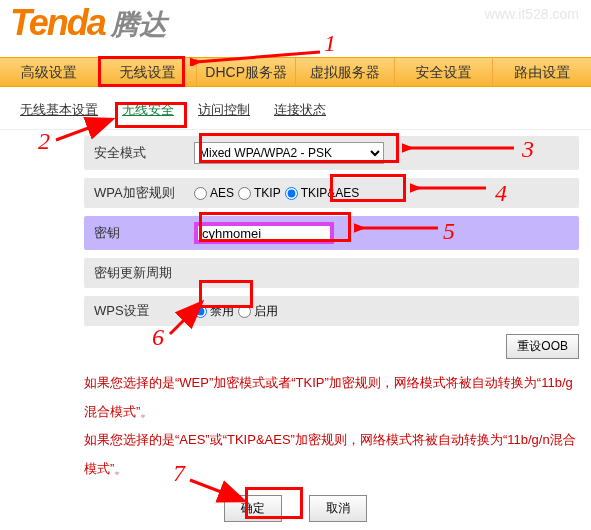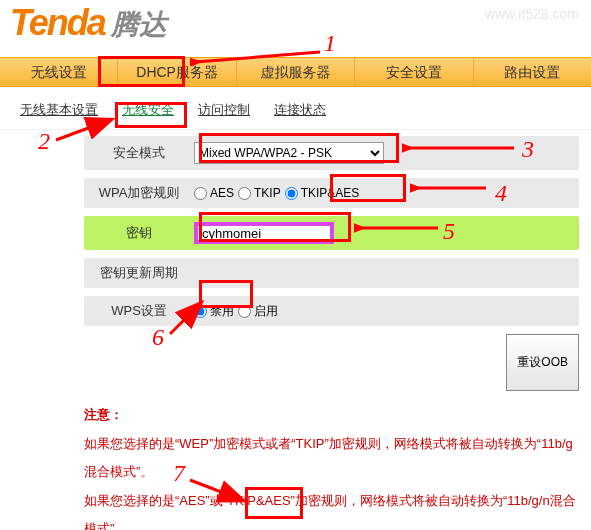--- a/index.html
+++ b/index.html
@@ -10,30 +10,30 @@
 .logo-text { font-family: Arial, sans-serif; font-weight: bold; font-size: 36px; font-style: italic; color: #f27c00; letter-spacing: -2px; }
 .logo-sub { font-family: "SimHei", sans-serif; font-size: 28px; color: #888; font-weight: bold; margin-left: 6px; font-style: italic; }
 .nav { display: flex; background: linear-gradient(#ffd37a, #f8b534); border-top: 1px solid #f6a500; border-bottom: 1px solid #f6a500; height: 30px; }
 .nav-item { flex: 1; text-align: center; line-height: 28px; font-size: 14px; color: #333; border-right: 1px solid #f3a93a; cursor: pointer; }
 .nav-item:last-child { border-right: none; }
 .tabs { display: flex; padding: 14px 10px 10px 20px; gap: 24px; font-size: 13px; border-bottom: 1px solid #eee; }
 .tab { color: #333; text-decoration: underline; cursor: pointer; }
 .tab.active { color: #15803d; }
 .form-area { padding: 0; margin-top: 6px; }
 .row { display: flex; align-items: center; background: #e9e9e9; padding: 6px 10px; margin-bottom: 8px; border-radius: 2px; margin-left: 84px; margin-right: 12px; min-height: 30px; }
-.row.key { background: #bef264; }
-.row .label { width: 100px; text-align: center; color: #333; font-size: 13px; padding-right: 10px; }
+.row.key { background: #c4b5fd; }
+.row .label { width: 100px; text-align: left; color: #333; font-size: 13px; padding-right: 10px; }
 .row .control { flex: 1; display: flex; align-items: center; gap: 4px; }
 select { font-size: 12px; height: 22px; border: 1px solid #999; background: #fff; }
 input[type=text] { font-size: 13px; height: 22px; border: 4px solid #d946ef; padding: 0 4px; }
 .radio-group { display: flex; align-items: center; gap: 8px; }
 .radio-opt { display: flex; align-items: center; gap: 3px; font-size: 12px; }
 .unit { margin-left: 6px; font-size: 13px; }
 .reset-row { text-align: right; margin: 4px 12px 10px 0; }
-.reset-btn, .ok-btn, .cancel-btn { font-size: 12px; padding: 19px 10px; border: 1px solid #888; background: linear-gradient(#fefefe,#e5e5e5); cursor: pointer; }
+.reset-btn, .ok-btn, .cancel-btn { font-size: 12px; padding: 3px 10px; border: 1px solid #888; background: linear-gradient(#fefefe,#e5e5e5); cursor: pointer; }
 .note-area { margin: 8px 12px 0 84px; line-height: 2.2; color: #c00; font-size: 13px; }
 .note-title { color: #c00; font-weight: bold; }
 .actions { text-align: center; margin-top: 12px; padding-bottom: 10px; }
 .actions button { margin: 0 12px; padding: 4px 16px; }
 
 
 .callout-box { position: absolute; border: 3px solid #f00; pointer-events: none; }
 .callout-num { position: absolute; color: #f00; font-family: "Times New Roman", serif; font-size: 24px; font-style: italic; pointer-events: none; }
 .arrow { position: absolute; pointer-events: none; }
 .arrow svg { display: block; }
@@ -44,20 +44,21 @@
 <div class="watermark">www.it528.com</div>
 
 <div class="header">
   <div class="logo">
     <span class="logo-text">Tenda</span>
     <span class="logo-sub">腾达</span>
   </div>
 </div>
 
 <div class="nav">
+  <div class="nav-item">高级设置</div>
   <div class="nav-item">无线设置</div>
   <div class="nav-item">DHCP服务器</div>
   <div class="nav-item">虚拟服务器</div>
   <div class="nav-item">安全设置</div>
   <div class="nav-item">路由设置</div>
 </div>
 
 <div class="tabs">
   <span class="tab">无线基本设置</span>
   <span class="tab active">无线安全</span>
@@ -117,21 +118,20 @@
           <span>启用</span>
       </label>
     </div>
   </div>
 
   <div class="reset-row">
     <button class="reset-btn">重设OOB</button>
   </div>
 
   <div class="note-area">
-    <div class="note-title">注意：</div>
     <div>如果您选择的是“WEP”加密模式或者“TKIP”加密规则，网络模式将被自动转换为“11b/g混合模式”。</div>
     <div>如果您选择的是“AES”或“TKIP&amp;AES”加密规则，网络模式将被自动转换为“11b/g/n混合模式”。</div>
   </div>
 
   <div class="actions">
     <button class="ok-btn">确定</button>
     <button class="cancel-btn">取消</button>
   </div>
 
 </div>

